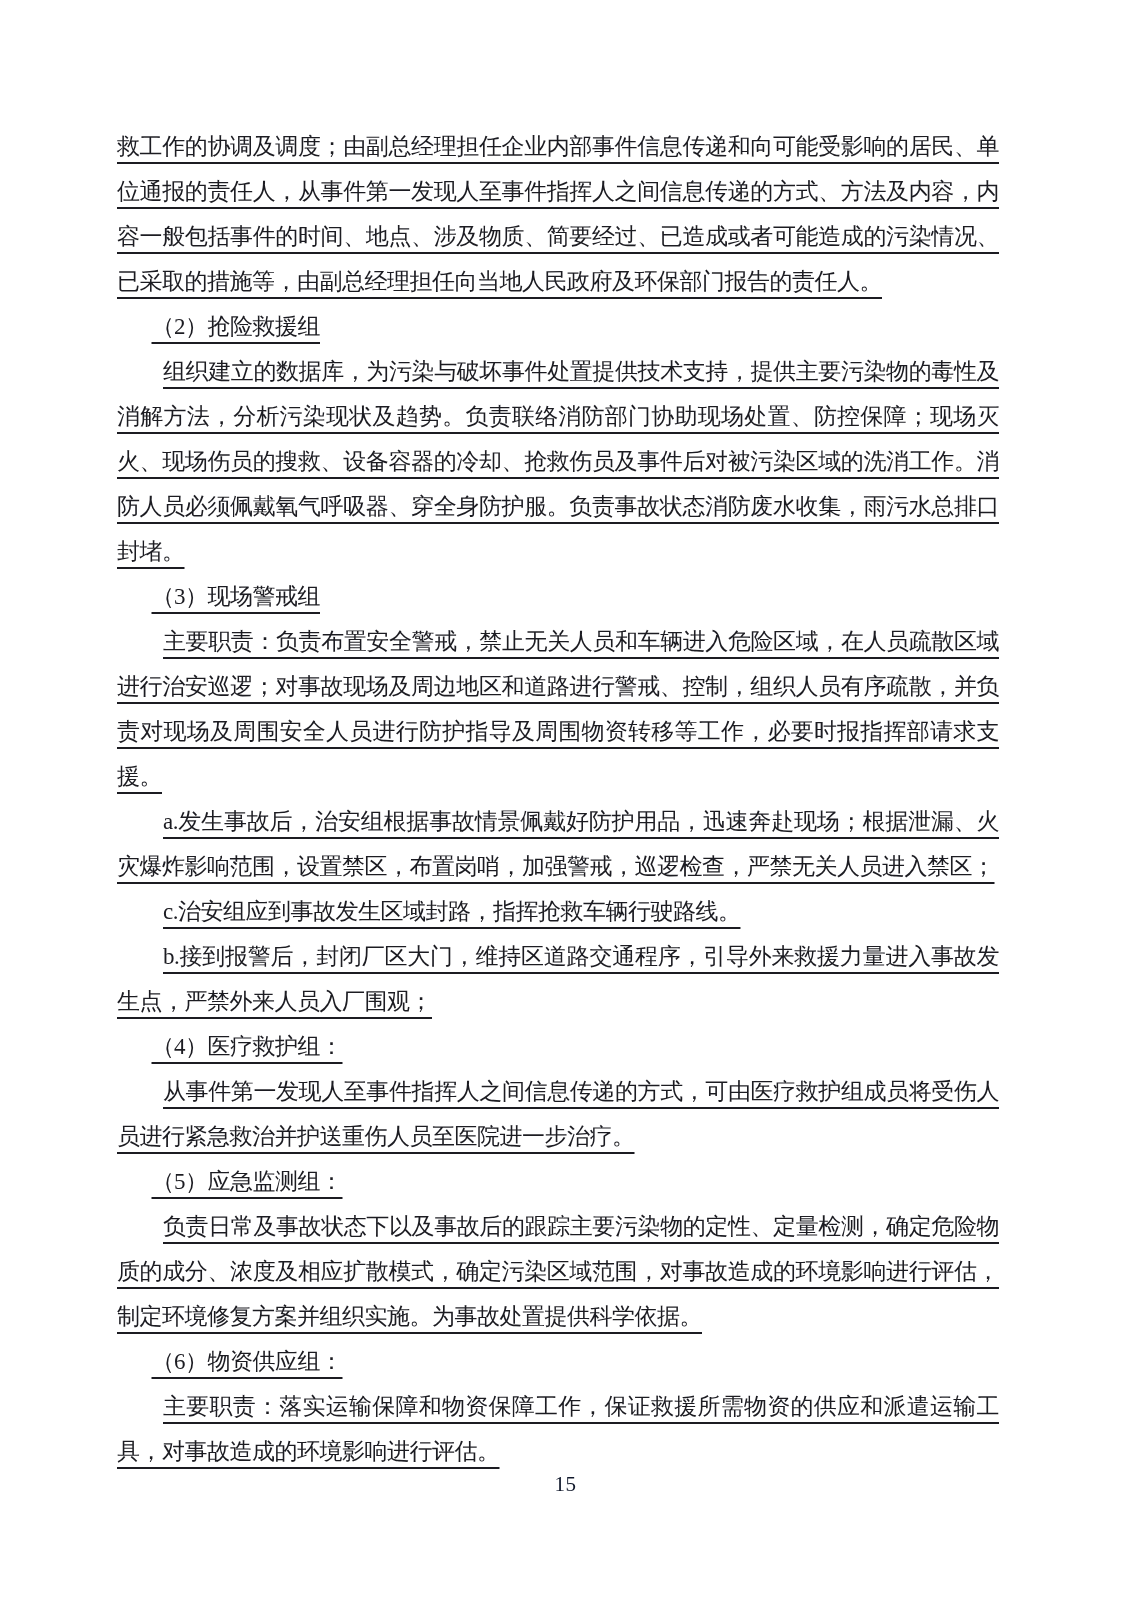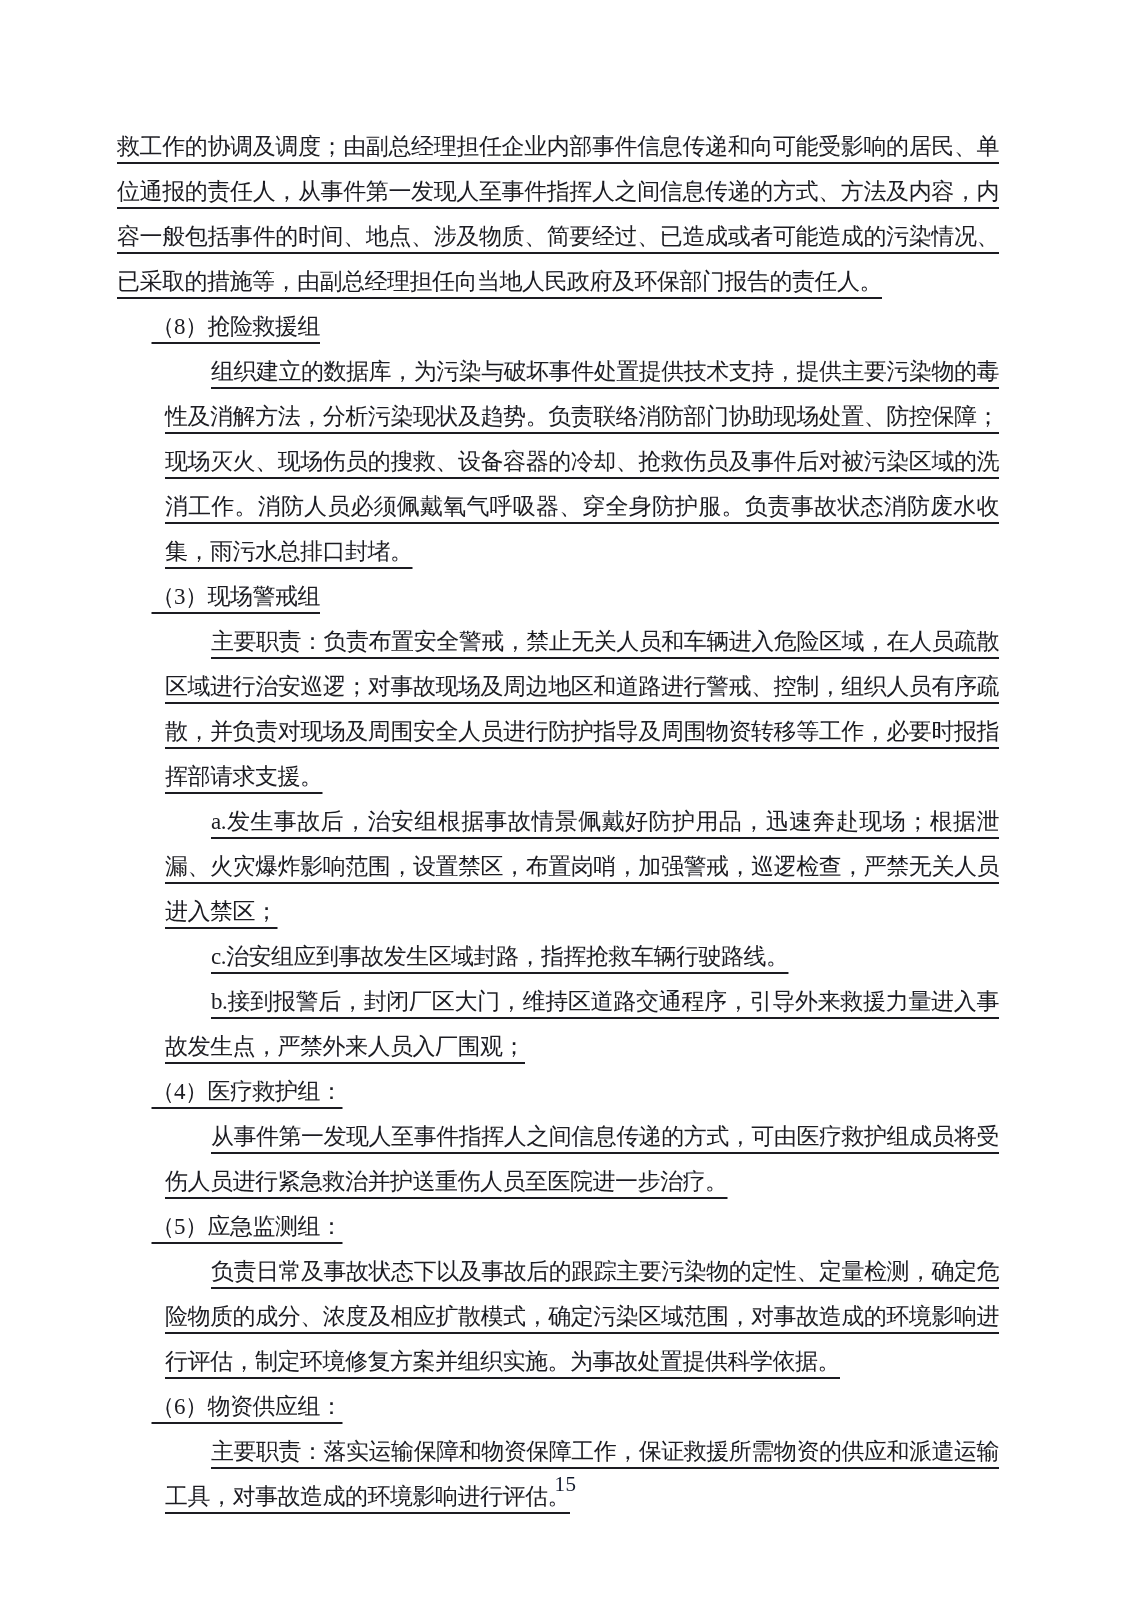--- a/index.html
+++ b/index.html
@@ -27,41 +27,41 @@
     text-align: justify;
   }
   .doc p {
     margin: 0;
     padding: 0;
     text-decoration: underline;
     text-decoration-thickness: 2px;
     text-underline-offset: 8px;
   }
   .doc p.noindent { text-indent: 0; }
-  .doc p.body     { text-indent: 2em; margin-left: 48px; }
+  .doc p.body     { text-indent: 2em; }
   .doc p.heading  { text-indent: 1.5em; }
   .footer {
     position: absolute;
     left: 0;
     top: 1470px;
     width: 1131px;
     text-align: center;
     font-size: 21px;
     line-height: 28px;
     color: #0f172a;
     letter-spacing: 0.5px;
   }
 </style>
 </head>
 <body>
 
 <div class="page">
   <div class="doc" id="doc">
       <p class="noindent">救工作的协调及调度；由副总经理担任企业内部事件信息传递和向可能受影响的居民、单位通报的责任人，从事件第一发现人至事件指挥人之间信息传递的方式、方法及内容，内容一般包括事件的时间、地点、涉及物质、简要经过、已造成或者可能造成的污染情况、已采取的措施等，由副总经理担任向当地人民政府及环保部门报告的责任人。</p>
-      <p class="heading">（8）抢险救援组</p>
+      <p class="heading">（2）抢险救援组</p>
       <p class="body">组织建立的数据库，为污染与破坏事件处置提供技术支持，提供主要污染物的毒性及消解方法，分析污染现状及趋势。负责联络消防部门协助现场处置、防控保障；现场灭火、现场伤员的搜救、设备容器的冷却、抢救伤员及事件后对被污染区域的洗消工作。消防人员必须佩戴氧气呼吸器、穿全身防护服。负责事故状态消防废水收集，雨污水总排口封堵。</p>
       <p class="heading">（3）现场警戒组</p>
       <p class="body">主要职责：负责布置安全警戒，禁止无关人员和车辆进入危险区域，在人员疏散区域进行治安巡逻；对事故现场及周边地区和道路进行警戒、控制，组织人员有序疏散，并负责对现场及周围安全人员进行防护指导及周围物资转移等工作，必要时报指挥部请求支援。</p>
       <p class="body">a.发生事故后，治安组根据事故情景佩戴好防护用品，迅速奔赴现场；根据泄漏、火灾爆炸影响范围，设置禁区，布置岗哨，加强警戒，巡逻检查，严禁无关人员进入禁区；</p>
       <p class="body">c.治安组应到事故发生区域封路，指挥抢救车辆行驶路线。</p>
       <p class="body">b.接到报警后，封闭厂区大门，维持区道路交通程序，引导外来救援力量进入事故发生点，严禁外来人员入厂围观；</p>
       <p class="heading">（4）医疗救护组：</p>
       <p class="body">从事件第一发现人至事件指挥人之间信息传递的方式，可由医疗救护组成员将受伤人员进行紧急救治并护送重伤人员至医院进一步治疗。</p>
       <p class="heading">（5）应急监测组：</p>
       <p class="body">负责日常及事故状态下以及事故后的跟踪主要污染物的定性、定量检测，确定危险物质的成分、浓度及相应扩散模式，确定污染区域范围，对事故造成的环境影响进行评估，制定环境修复方案并组织实施。为事故处置提供科学依据。</p>

